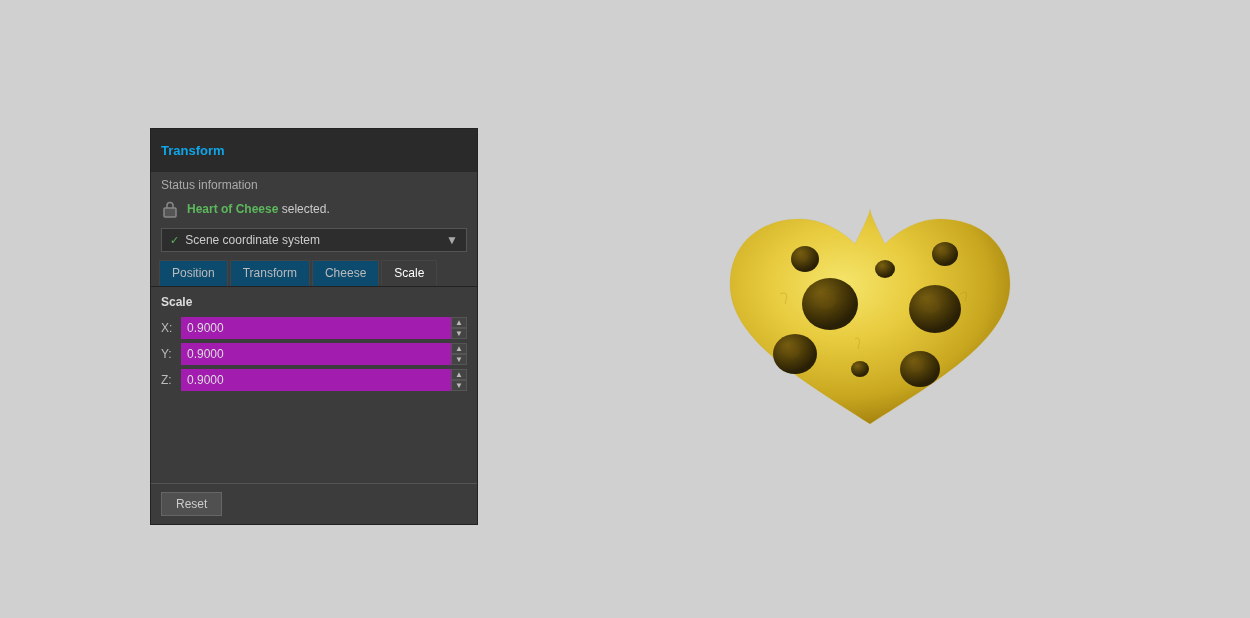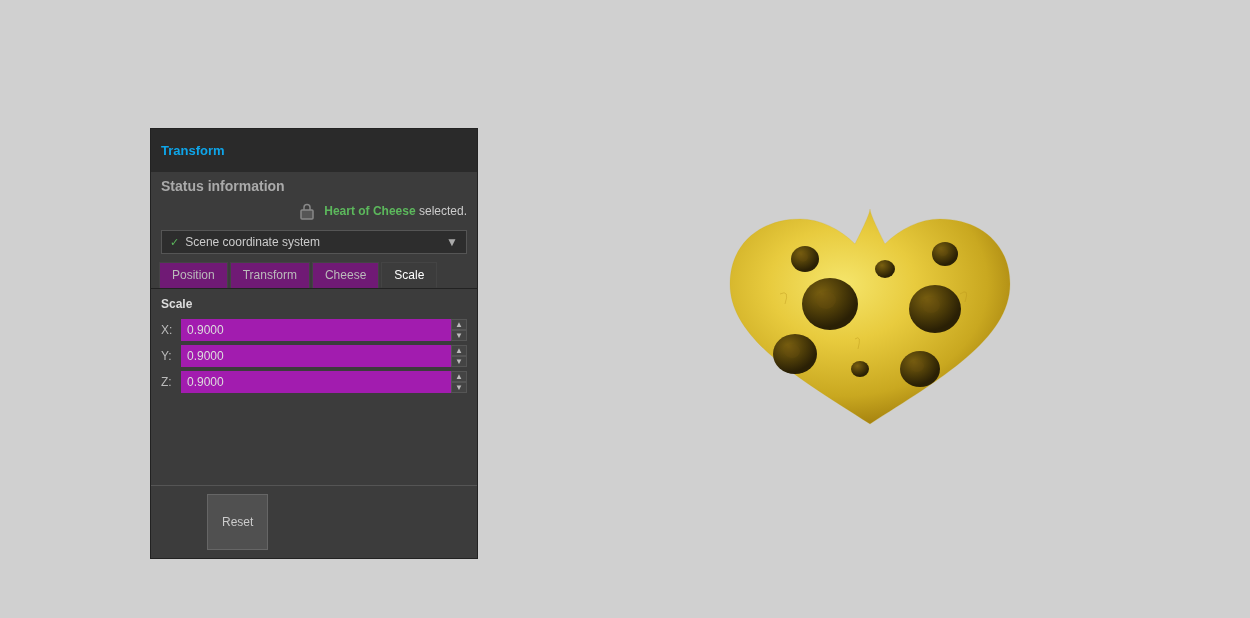--- a/index.html
+++ b/index.html
@@ -29,30 +29,29 @@
       background-color: #2a2a2a;
       color: #0ea5e9;
       padding: 14px 10px;
       font-size: 13px;
       font-weight: bold;
     }
 
     .section-label {
       padding: 6px 10px 4px 10px;
       color: #aaa;
-      font-size: 14px;
-      font-weight: bold;
+      font-size: 12px;
+      font-weight: normal;
     }
 
     .status-row {
       display: flex;
       align-items: center;
       padding: 4px 10px 8px 10px;
       gap: 8px;
-      justify-content: flex-end;
     }
 
     .lock-icon {
       width: 18px;
       height: 18px;
       color: #888;
       flex-shrink: 0;
     }
 
     .status-text {
@@ -103,21 +102,21 @@
     .tabs {
       display: flex;
       border-bottom: 1px solid #222;
       padding: 0 8px;
       gap: 2px;
       margin-top: 4px;
     }
 
     .tab {
       padding: 5px 12px;
-      background-color: #701a75;
+      background-color: #0c4a6e;
       color: #bbb;
       border: 1px solid #444;
       border-bottom: none;
       cursor: pointer;
       font-size: 12px;
     }
 
     .tab.active {
       background-color: #3c3c3c;
       color: #fff;
@@ -191,27 +190,26 @@
     .empty-space {
       height: 80px;
     }
 
     .bottom-area {
       padding: 8px 10px;
       border-top: 1px solid #555;
     }
 
     .reset-btn {
-      padding: 20px 14px;
+      padding: 4px 14px;
       background-color: #505050;
       border: 1px solid #666;
       color: #ccc;
       font-size: 12px;
       cursor: pointer;
-      margin-left: 46px;
     }
 
     
     .viewport {
       position: absolute;
       left: 490px;
       top: 0;
       right: 0;
       bottom: 0;
       display: flex;

